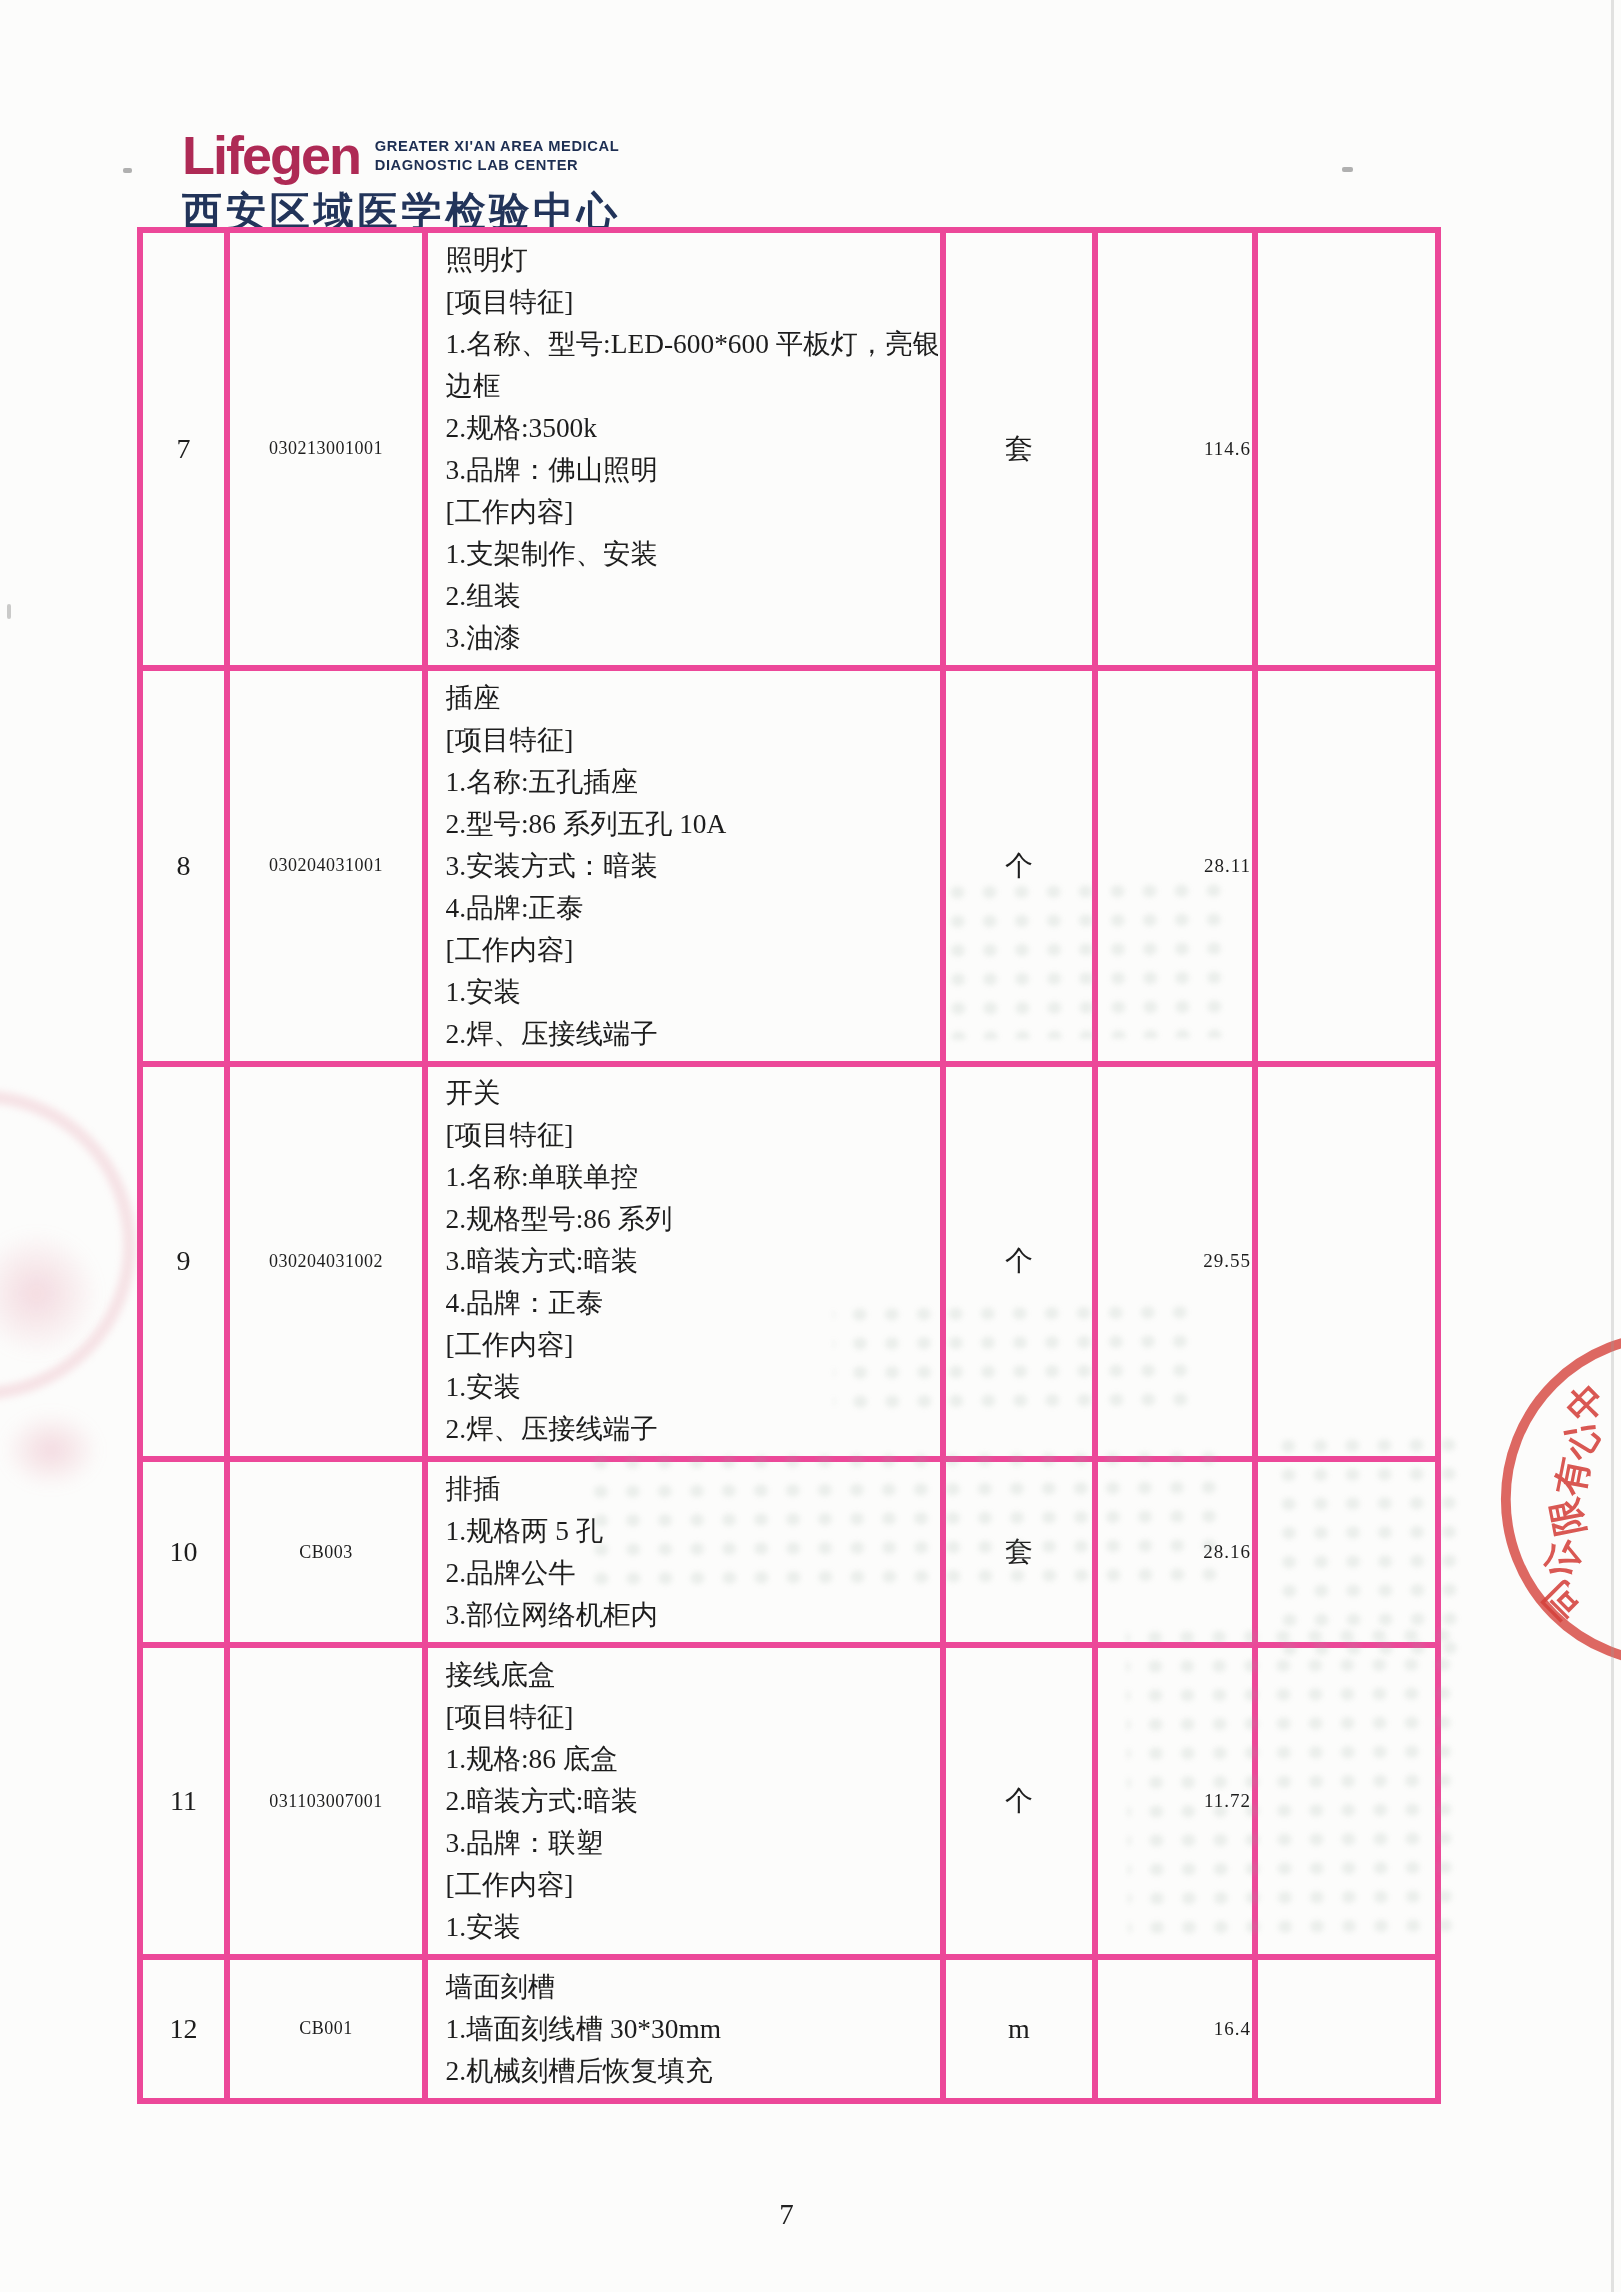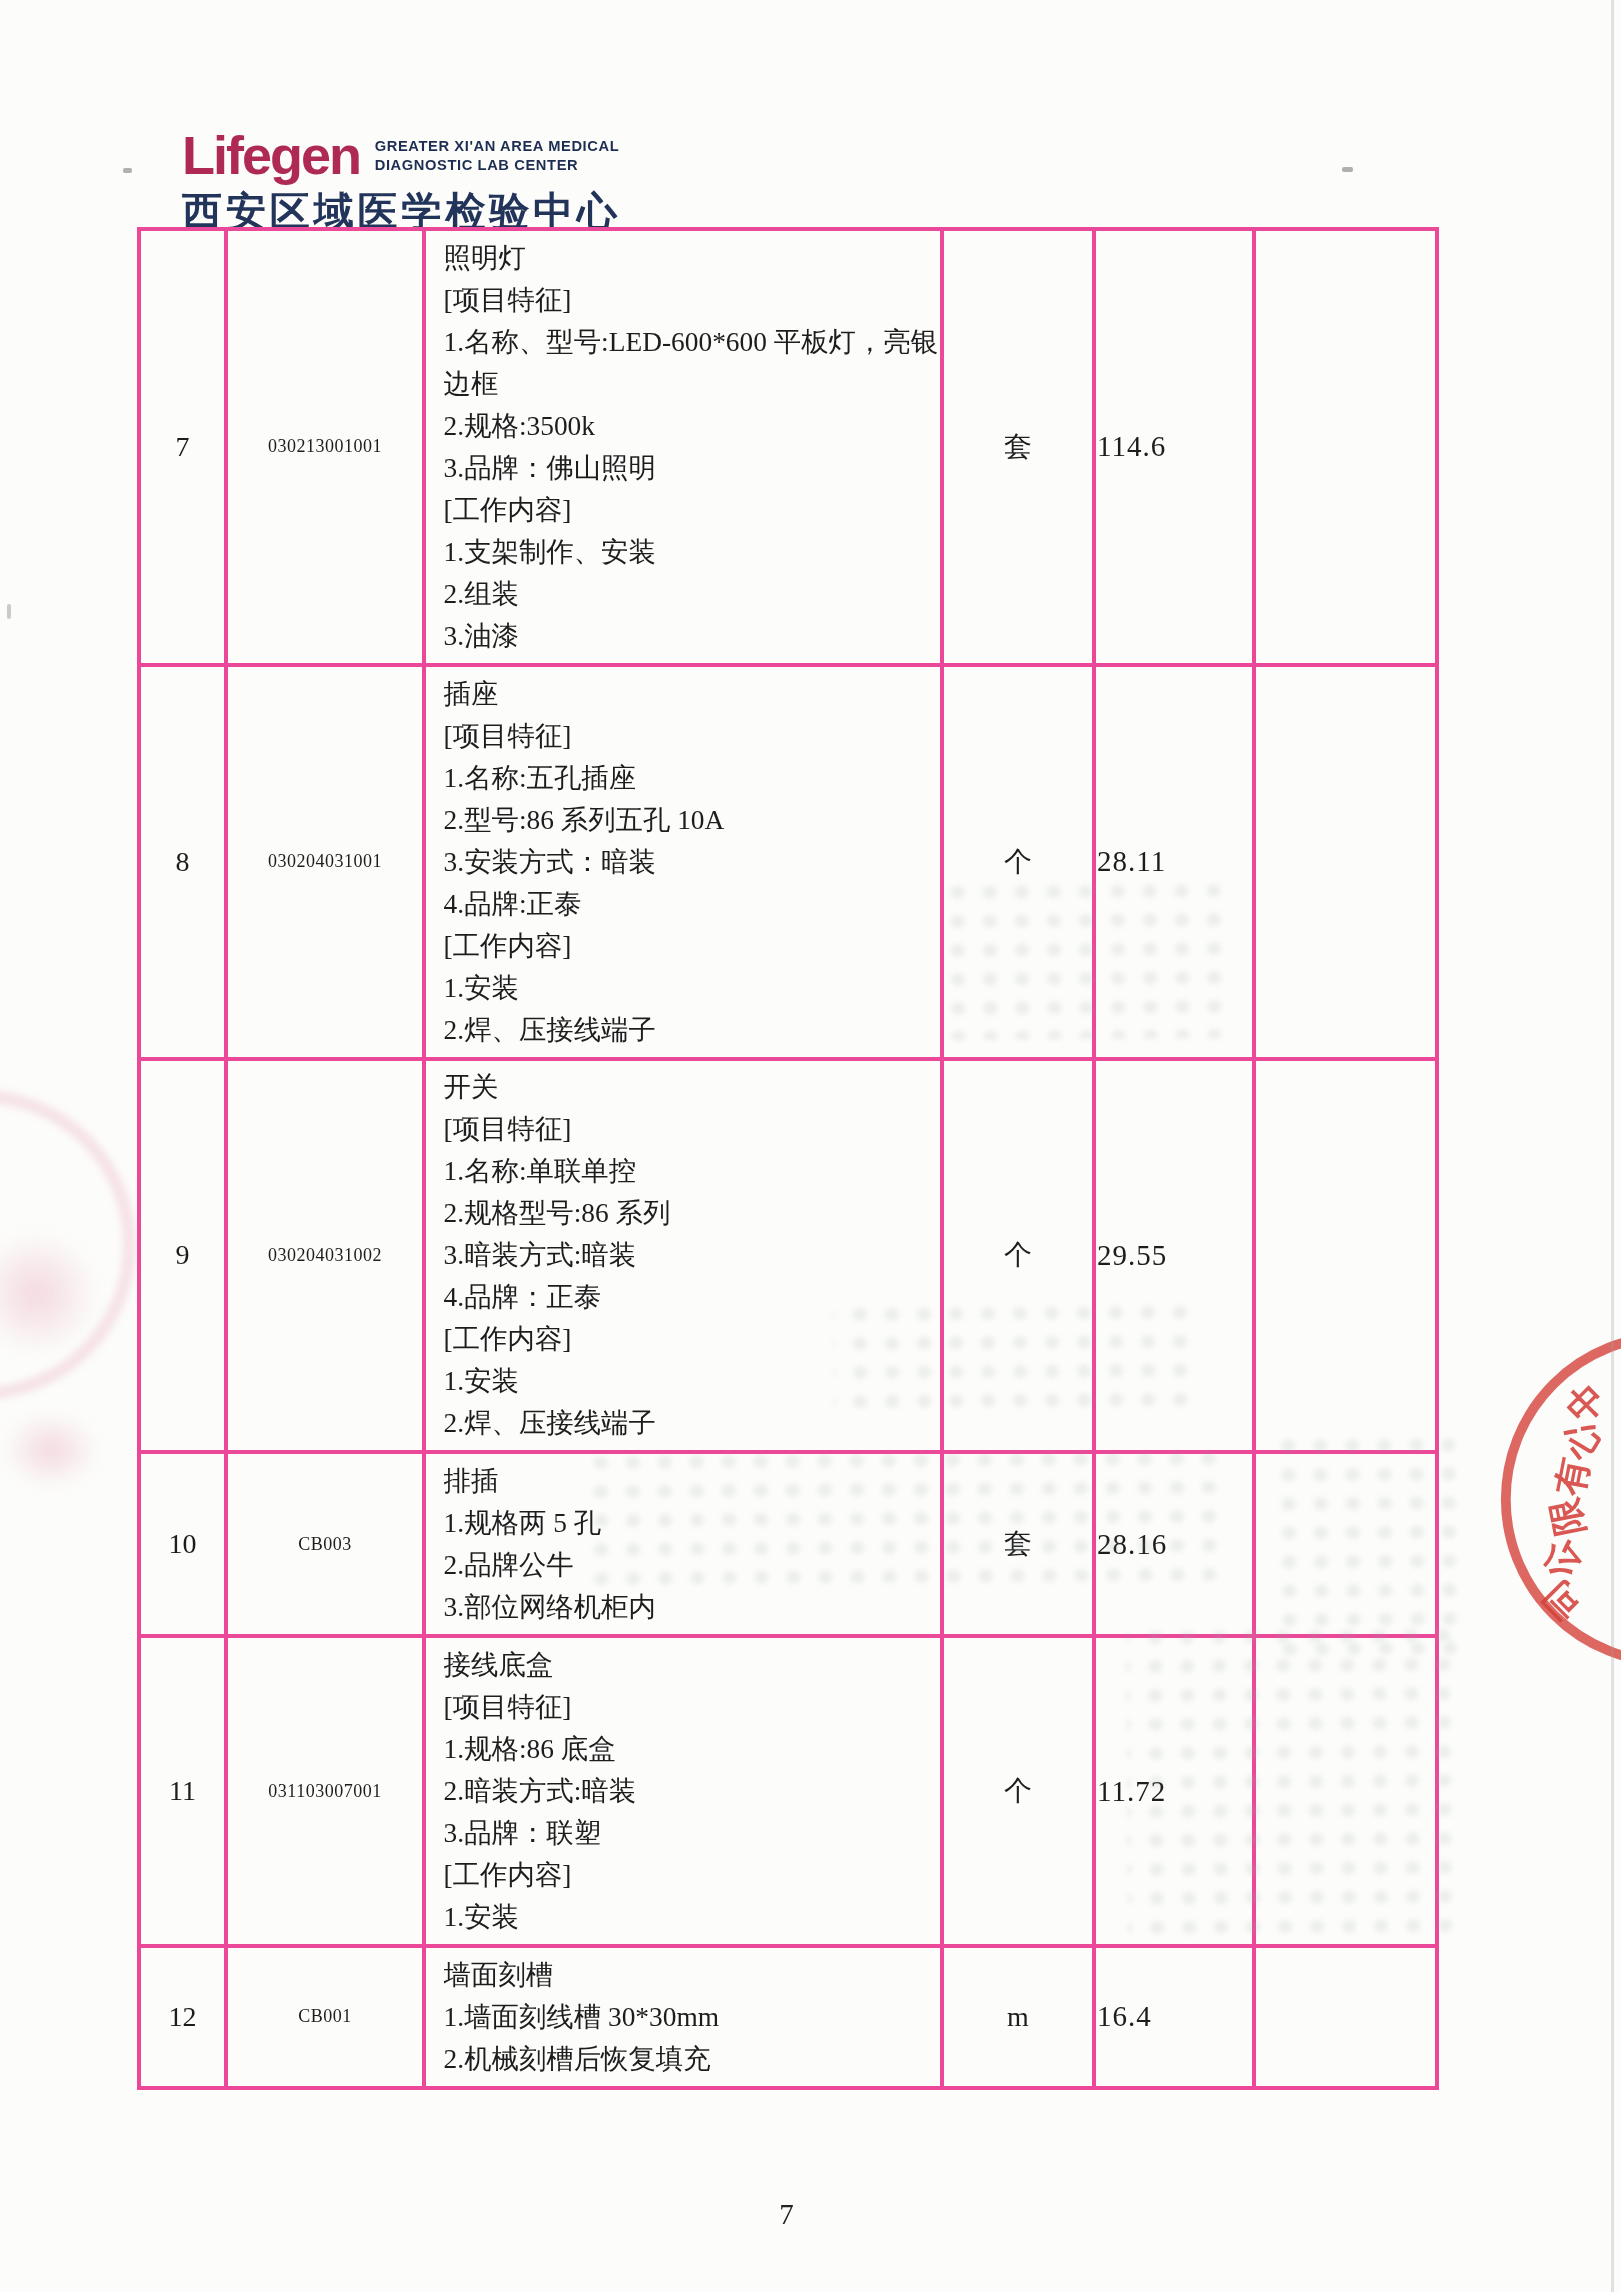--- a/index.html
+++ b/index.html
@@ -23,27 +23,27 @@
   .org-cn {
     font-family:"Liberation Sans","DejaVu Sans",sans-serif; font-weight:700;
     font-size:40px; line-height:45px; color:#22345a; letter-spacing:3.9px; margin-top:8px;
   }
 
   
   table.boq {
     position:absolute; left:137px; top:227px; width:1299px;
     border-collapse:collapse; table-layout:fixed;
   }
-  .boq td { border:4px solid #ec4899; background:transparent; }
+  .boq td { border:6px solid #ec4899; background:transparent; }
   .c-seq   { text-align:center; vertical-align:middle; font-size:28px; }
   .c-code  { text-align:center; vertical-align:middle; font-size:18px; letter-spacing:0.5px; }
   .c-desc  { vertical-align:middle; padding:5.9px 2px 5.9px 17.6px; font-size:27.4px; }
   .desc-line { line-height:42px; white-space:nowrap; overflow:hidden; }
   .c-unit  { text-align:center; vertical-align:middle; font-size:28px; }
-  .c-price { text-align:left; vertical-align:middle; font-size:29px; letter-spacing:1px;margin-top:47px; }
+  .c-price { text-align:right; vertical-align:middle; font-size:19px; letter-spacing:1px;margin-top:47px; }
 
   .page-number {
     position:absolute; left:137px; top:2198px; width:1299px;
     text-align:center; font-size:29px; color:#222;
   }
 
   
   .bleed {
     position:absolute; opacity:.55; filter:blur(2.9px); transform:scaleX(-1) rotate(.4deg);
     background-image:radial-gradient(rgba(148,168,155,0.30) 4.9px, transparent 8.8px);

